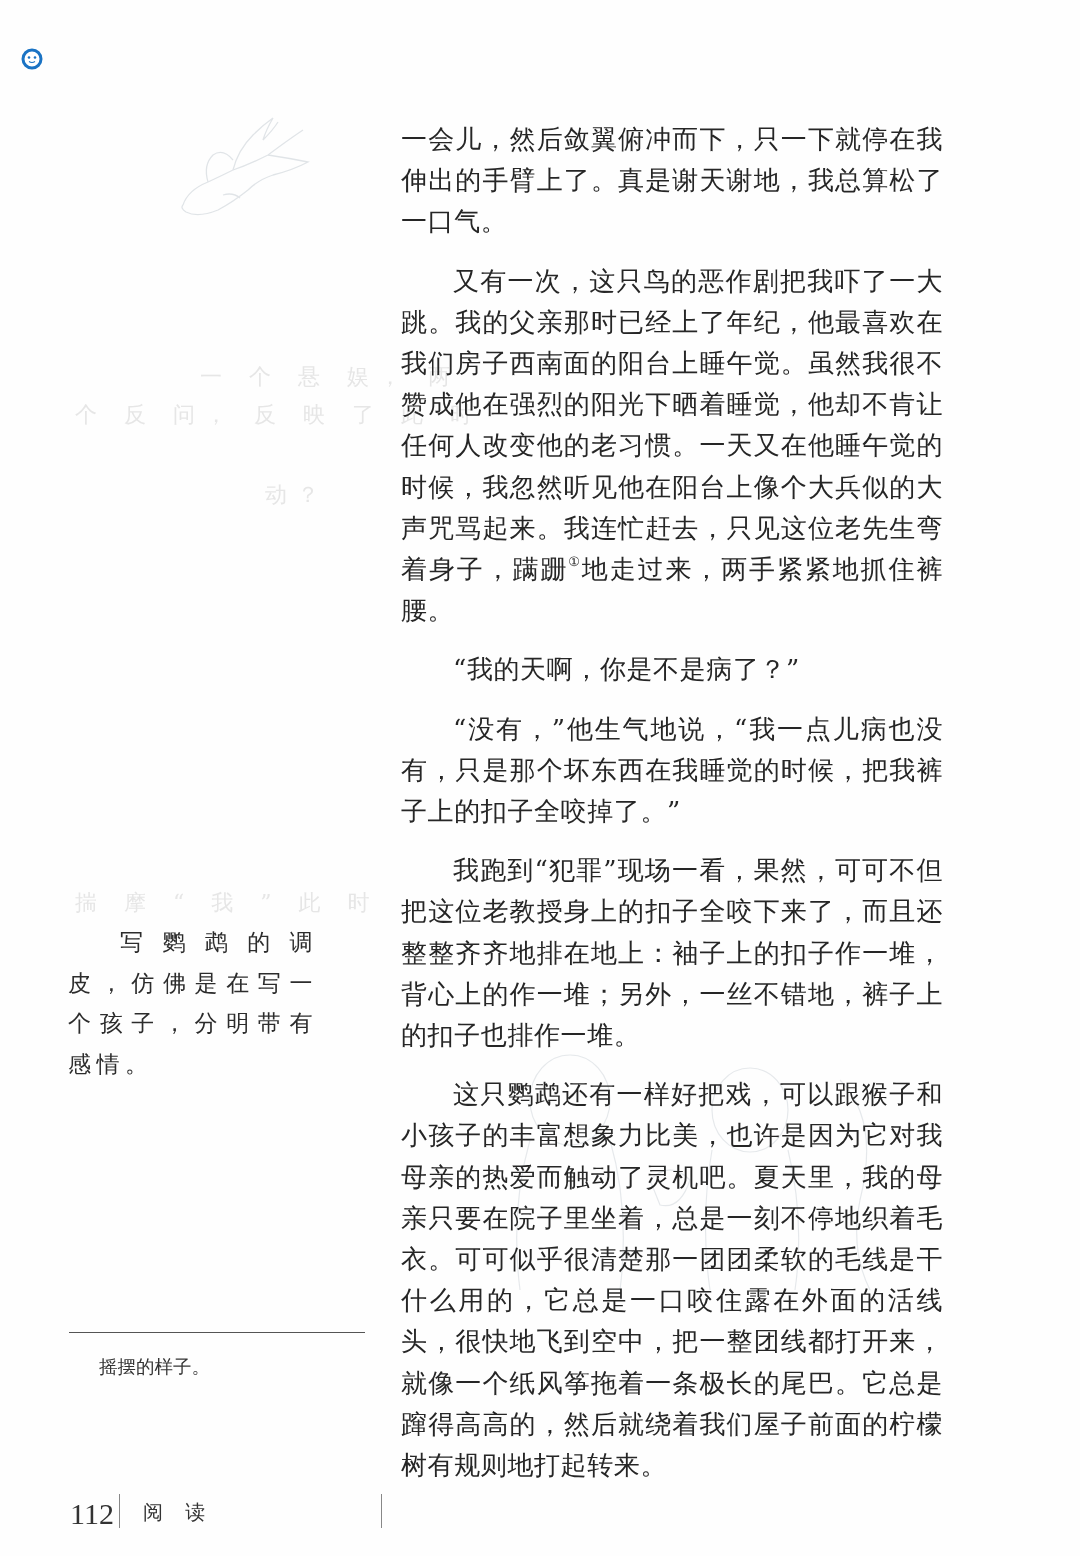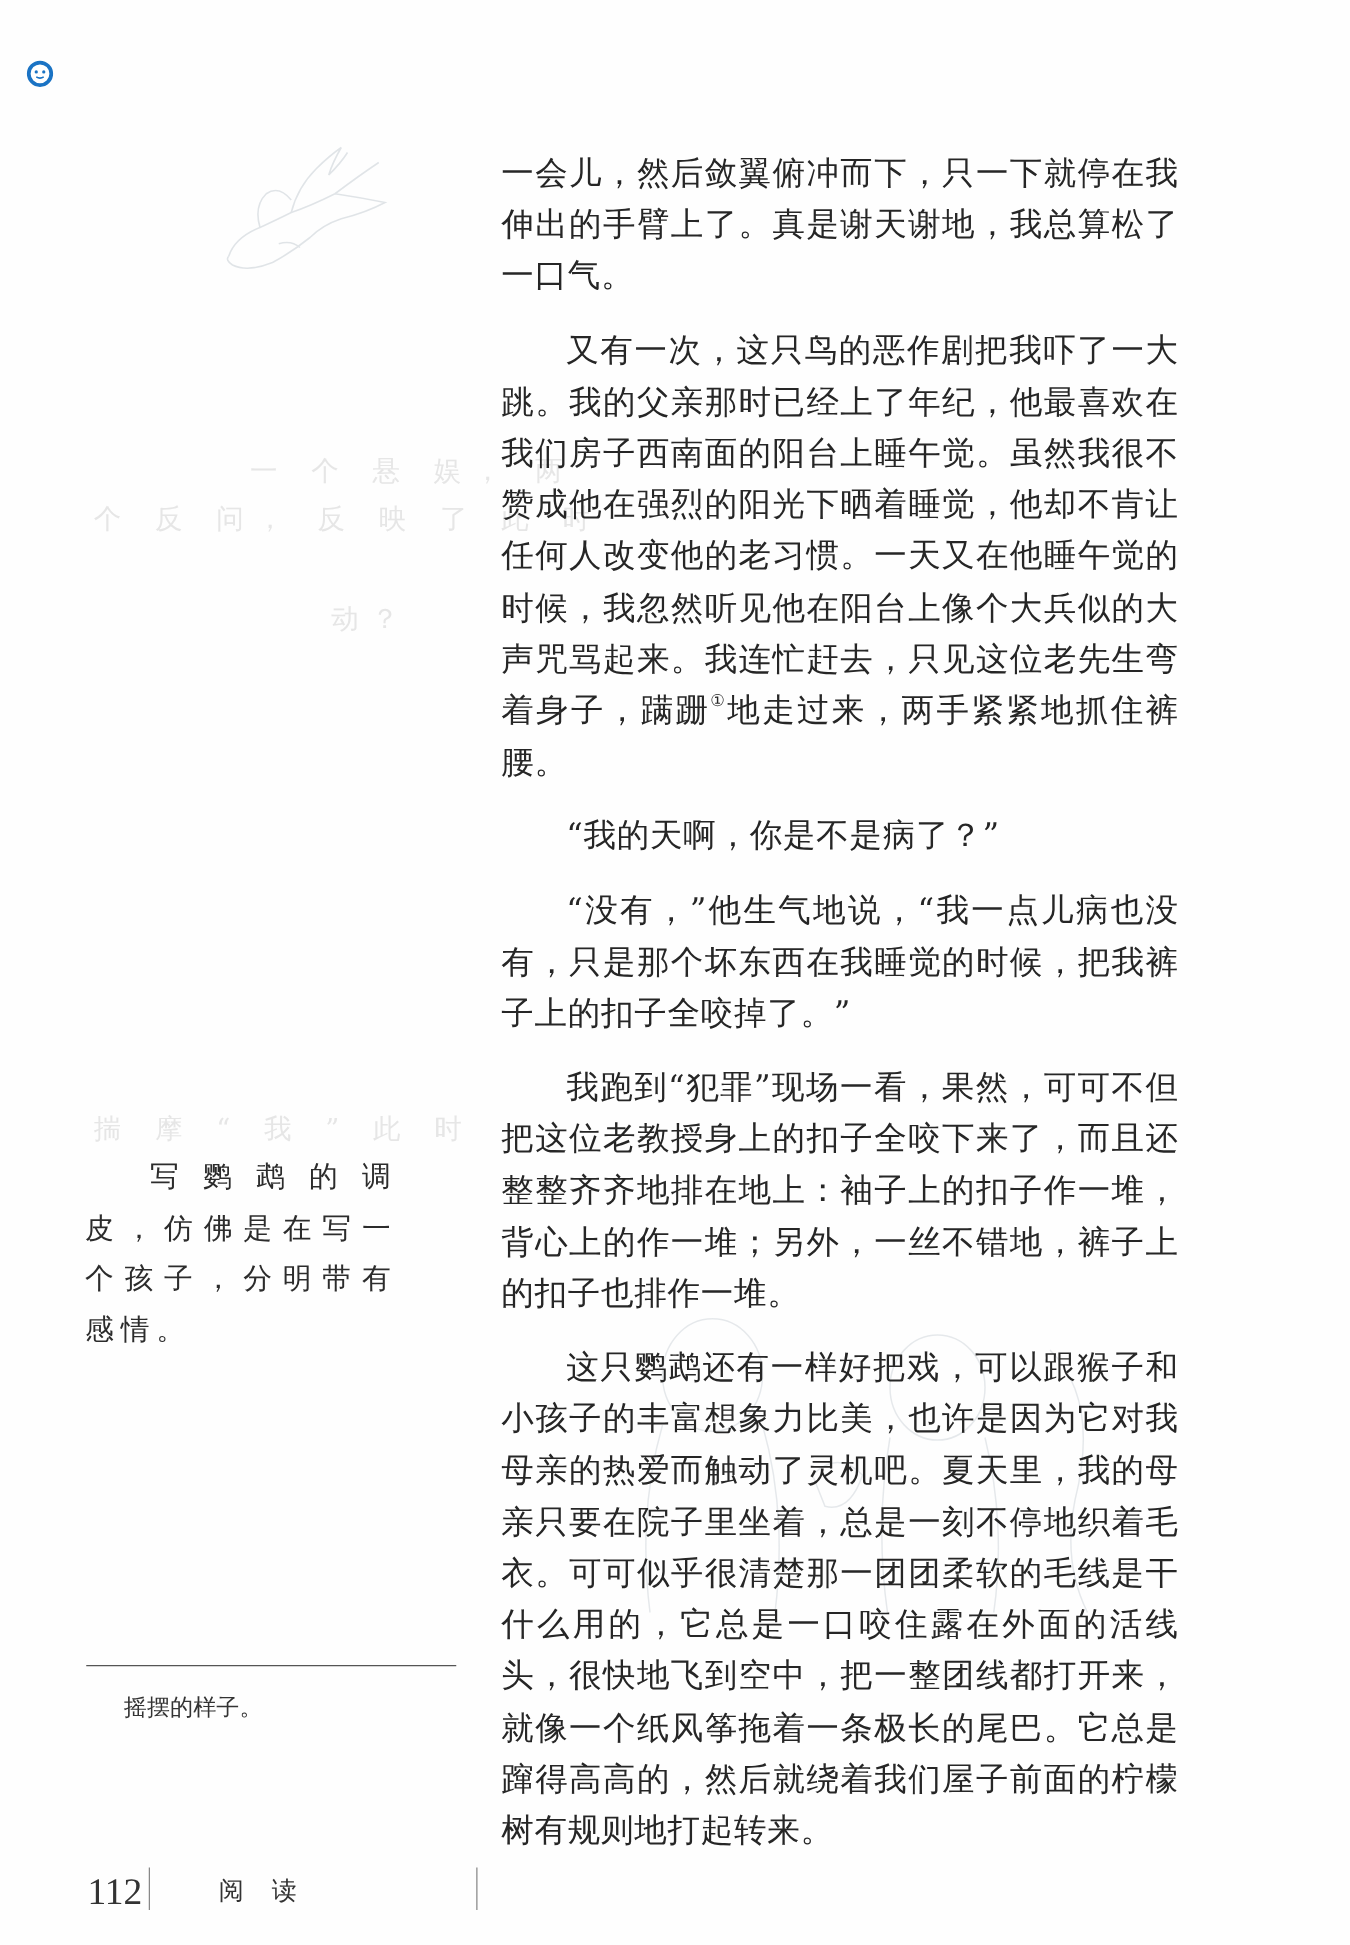--- a/index.html
+++ b/index.html
@@ -129,21 +129,20 @@
     position: absolute;
     width: 1px;
     height: 34px;
     background: #888;
   }
   .footer-label {
     position: absolute;
     font-size: 20px;
     color: #333;
     letter-spacing: 8px;
-    margin-left: 32px;
   }
   .footer-unit {
     position: absolute;
     left: 401px;
     top: 1586px;
     font-size: 20px;
     color: #333;
   }
 </style>
 </head>

